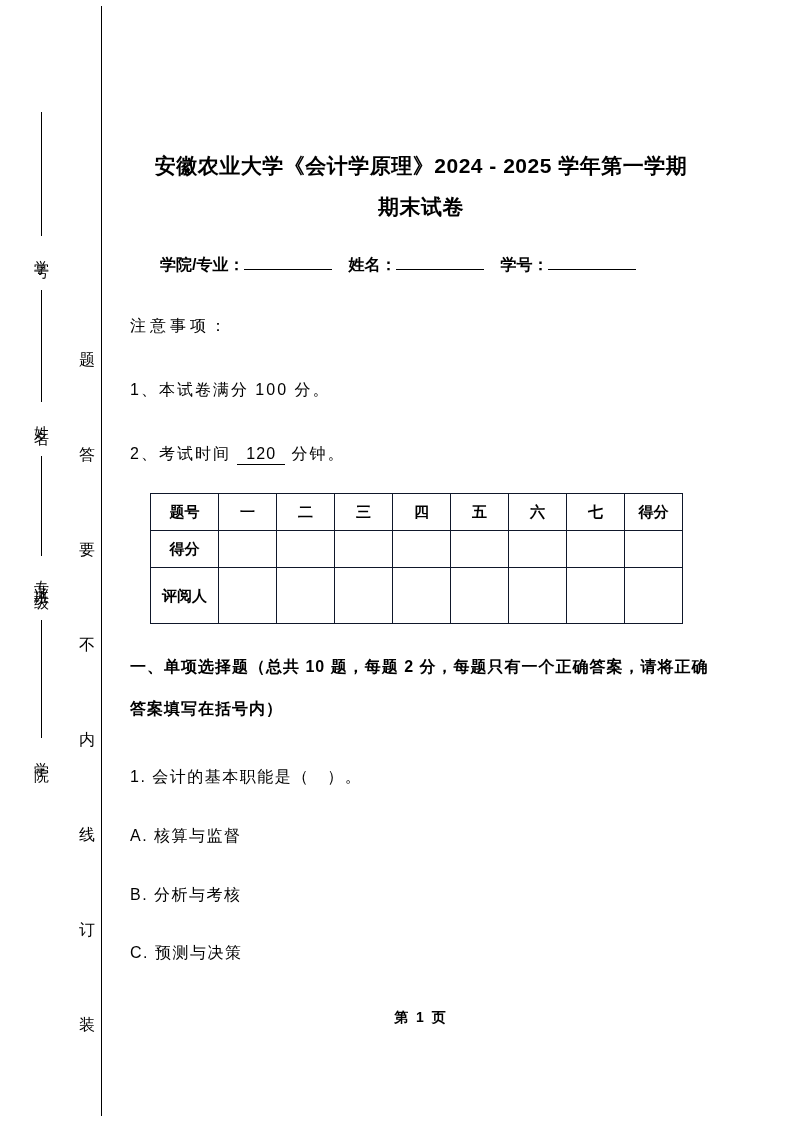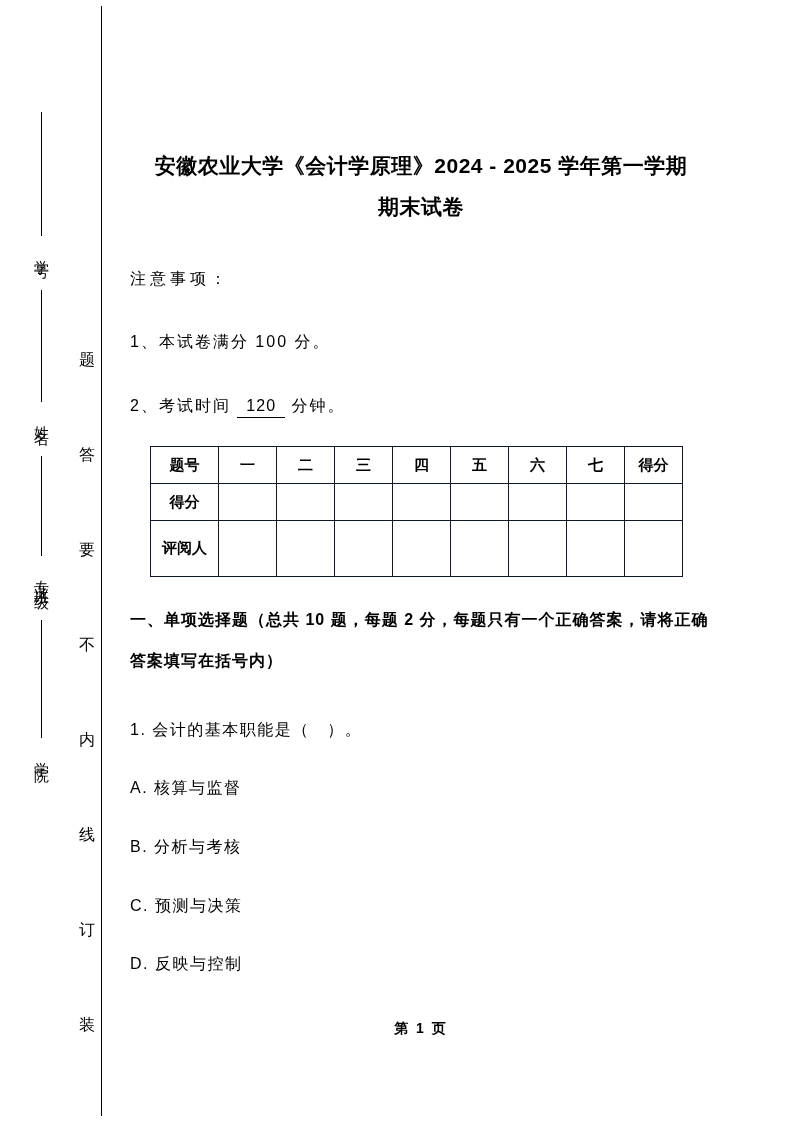--- a/index.html
+++ b/index.html
@@ -167,20 +167,23 @@
     <span>订</span>
     <span>装</span>
   </div>
 
   <div class="binding-line"></div>
 
   <div class="content">
 
     <div class="exam-title">安徽农业大学《会计学原理》2024 - 2025 学年第一学期期末试卷</div>
 
+    <div class="info-row">
+      <span>学院/专业：</span><span class="blank"></span><span>姓名：</span><span class="blank"></span><span>学号：</span><span class="blank"></span>
+    </div>
 
     <div class="notes-heading">注意事项：</div>
 
     <div class="note-line">1、本试卷满分 100 分。</div>
 
     <div class="note-line">
       <span>2、考试时间</span>
       <span class="blank-filled">120</span>
       <span>分钟。</span>
     </div>
@@ -235,18 +238,17 @@
         </tr>
       </tbody>
     </table>
 
     <div class="section-heading">一、单项选择题（总共 10 题，每题 2 分，每题只有一个正确答案，请将正确答案填写在括号内）</div>
 
     <div class="q-line">1.  会计的基本职能是（　）。</div>
     <div class="q-line">A.  核算与监督</div>
     <div class="q-line">B.  分析与考核</div>
     <div class="q-line">C.  预测与决策</div>
-    <div class="q-line">D.  反映与控制</div>
 
     <div class="page-number">第 1 页</div>
 
   </div>
 </div>
 
 </body></html>

